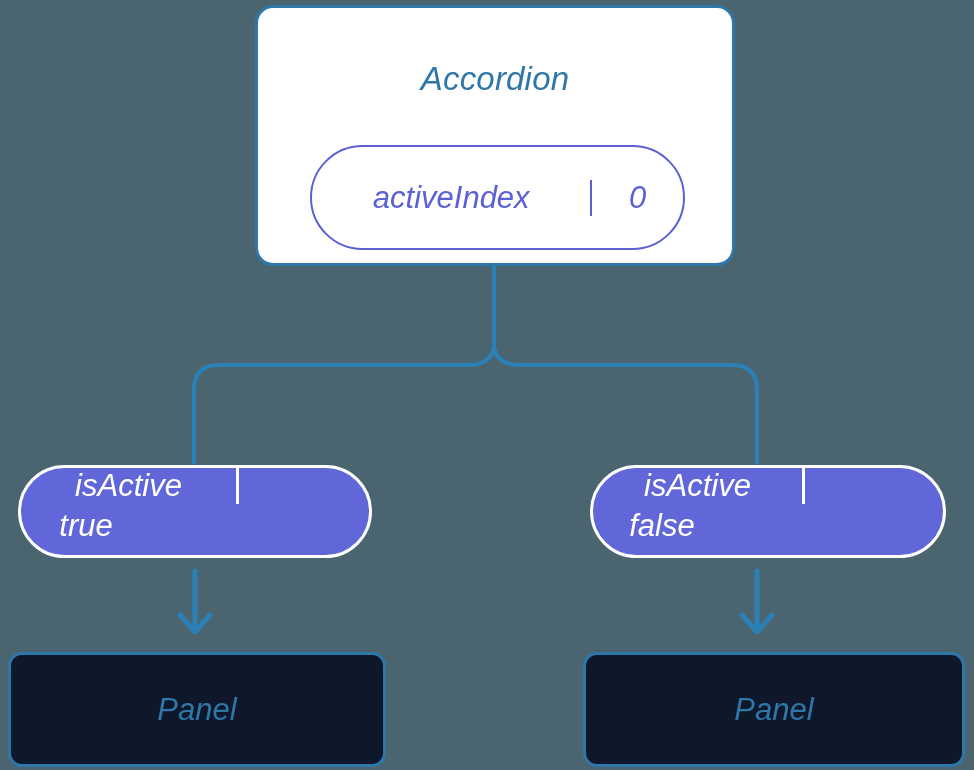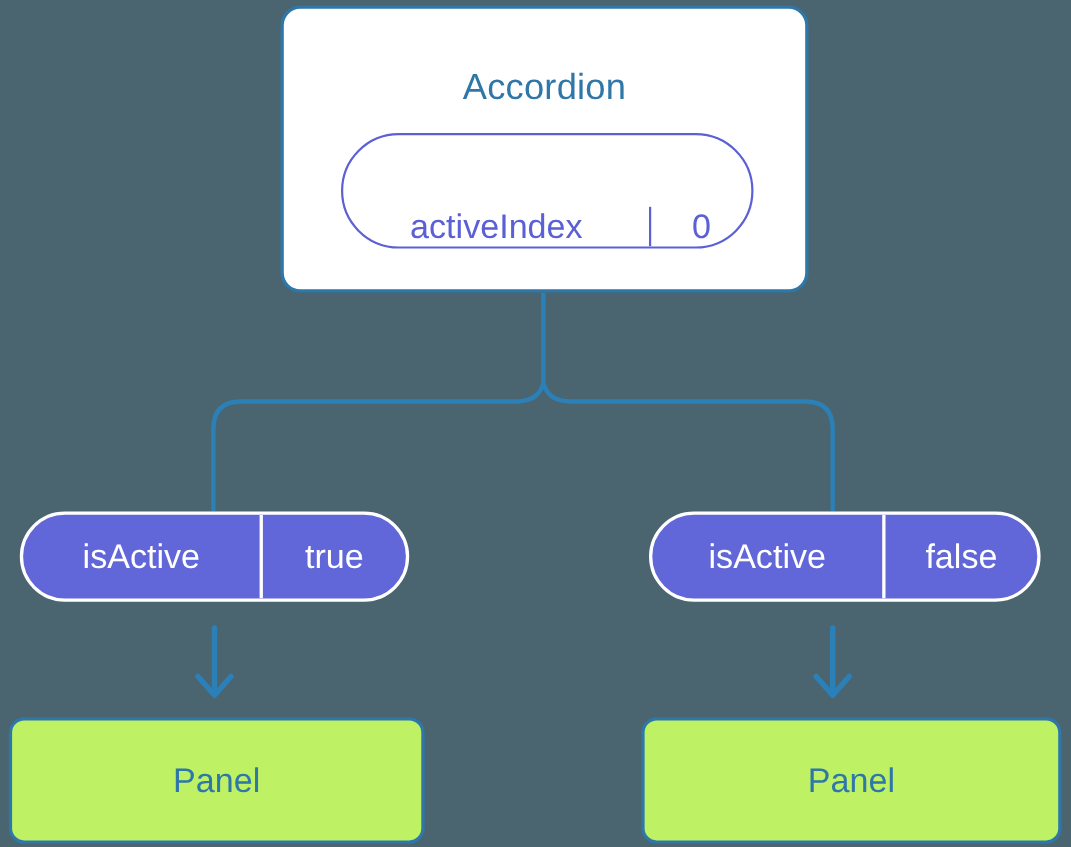--- a/index.html
+++ b/index.html
@@ -6,20 +6,21 @@
   html, body {
     width: 974px; height: 770px;
     background: #4a6570;
     font-family: "Liberation Sans", sans-serif;
     overflow: hidden;
   }
   #stage {
     position: relative;
     width: 974px; height: 770px;
     background: #4a6570;
+    font-style: italic;
   }
 
   
   #wires {
     position: absolute;
     left: 0; top: 0;
     width: 974px; height: 770px;
     pointer-events: none;
   }
 
@@ -42,25 +43,26 @@
     font-size: 33px;
     font-weight: 400;
     letter-spacing: 0.2px;
   }
   #accordion-title { top: 52px; }
 
   
   .pill-outline {
     position: absolute;
     display: flex;
-    align-items: flex-end;
+    align-items: center;
     border: 2px solid #5b60d4;
     border-radius: 999px;
     background: transparent;
     overflow: hidden;
+    margin-top: 24px;
   }
   #active-index-pill {
     left: 52px; top: 113px;
     width: 375px; height: 105px;
   }
   .pill-outline .pk {
     display: flex; align-items: center; justify-content: center;
     color: #5b60d4;
     font-size: 31px;
     border-right: 2px solid #5b60d4;
@@ -77,21 +79,22 @@
 
   
   .pill-filled {
     position: absolute;
     display: flex;
     align-items: stretch;
     background: #6166d8;
     border: 3px solid #ffffff;
     border-radius: 999px;
     overflow: hidden;
-    height: 82px;
+    height: 93px;
+    flex-direction: column;
   }
   .pill-filled .pk {
     display: flex; align-items: center; justify-content: center;
     color: #ffffff;
     font-size: 31px;
     border-right: 3px solid #ffffff;
     padding: 0 14px;
   }
   .pill-filled .pv {
     display: flex; align-items: center; justify-content: center;
@@ -103,21 +106,21 @@
   #is-active-pill-left .pk { width: 218px; }
   #is-active-pill-left .pv { width: 130px; }
 
   #is-active-pill-right { left: 590px; top: 465px; width: 356px; }
   #is-active-pill-right .pk { width: 212px; }
   #is-active-pill-right .pv { width: 138px; text-align: right; }
 
   
   .panel-box {
     position: absolute;
-    background: #bef264;
+    background: #0f172a;
     border: 3px solid #2e77a8;
     border-radius: 14px;
     display: flex;
     align-items: center;
     justify-content: center;
     height: 115px;
   }
   .panel-box .panel-label {
     color: #2e77a8;
     font-size: 31px;

